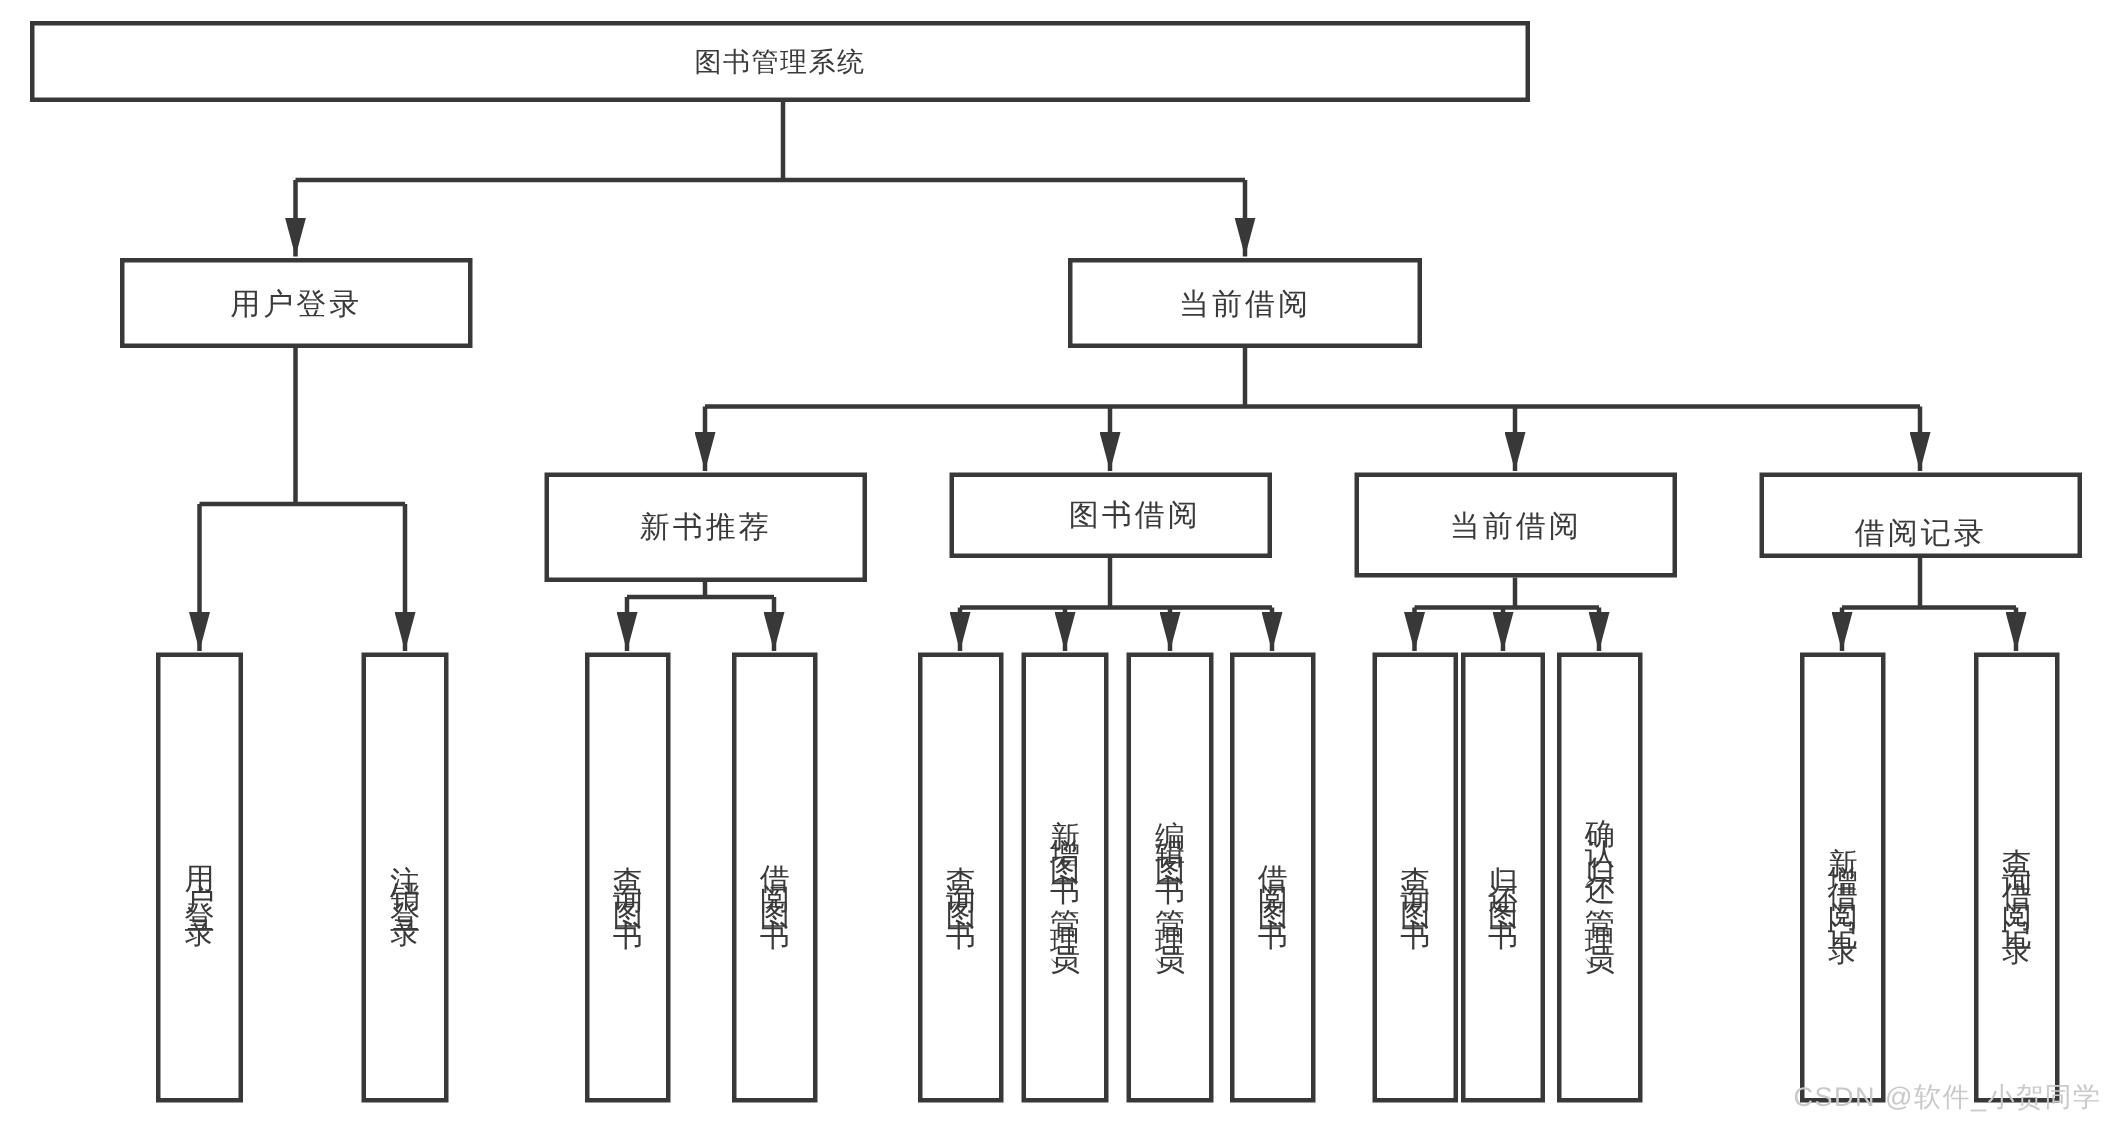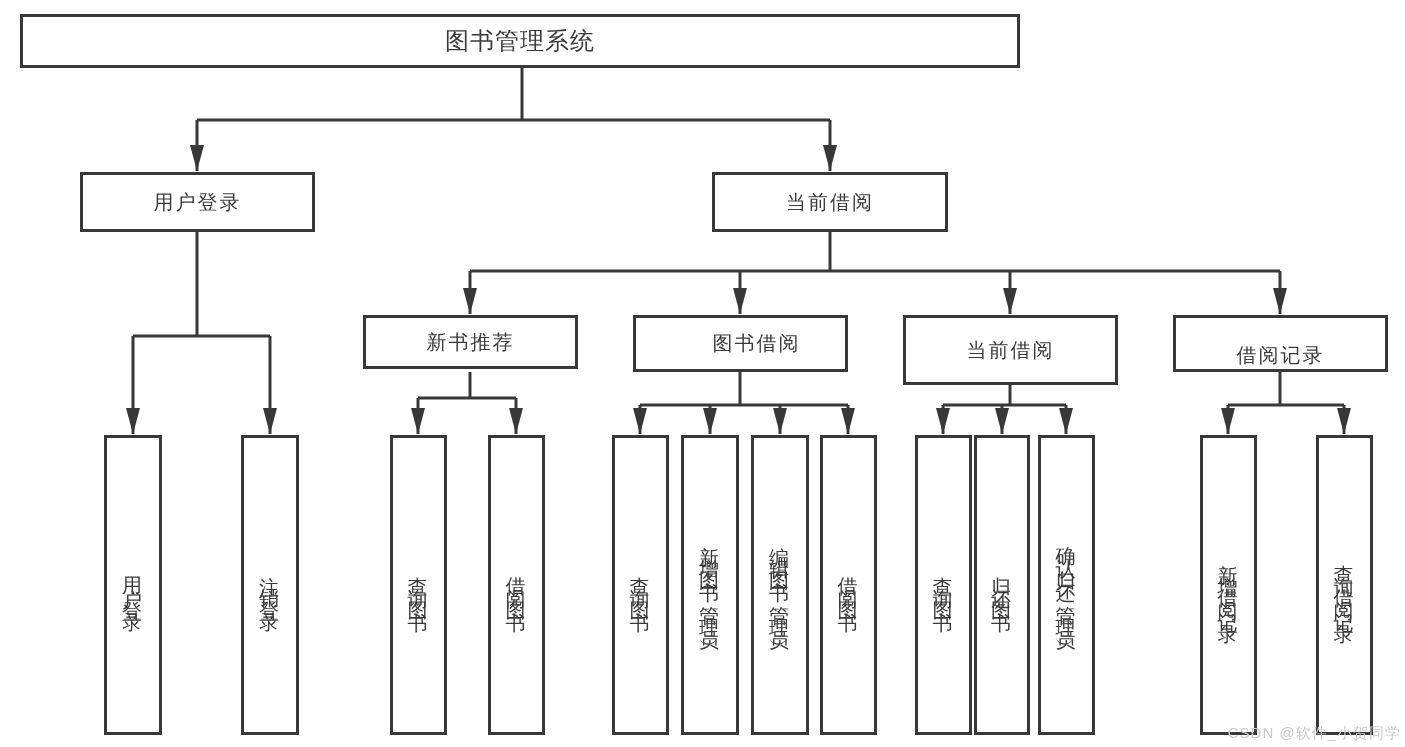--- a/index.html
+++ b/index.html
@@ -17,33 +17,33 @@
     box-sizing: border-box;
     background: #ffffff;
     border: 3px solid #383838;
     color: #3a3a3a;
     display: flex;
     align-items: center;
     justify-content: center;
     z-index: 2;
   }
   .node.h-label { font-size: 20px; letter-spacing: 2px; }
-  .node.root-box { font-size: 24px; letter-spacing: 1px; }
+  .node.root-box { font-size: 18px; letter-spacing: 1px; }
   .leaf span {
     writing-mode: vertical-rl;
     text-orientation: mixed;
     font-size: 20px;
     letter-spacing: 12px;
     white-space: nowrap;
   }
   .watermark {
     position: absolute;
     right: 4px;
     bottom: 4px;
-    font-size: 15px;
+    font-size: 18px;
     letter-spacing: 1px;
     color: #c9c9c9;
     z-index: 10;
     white-space: nowrap;
   }
 </style>
 </head>
 <body>
 
 <div class="canvas">
@@ -102,21 +102,21 @@
     <span>图书管理系统</span>
   </div>
 
   <div class="node h-label" style="left:80px; top:172px; width:235px; height:60px;">
     <span>用户登录</span>
   </div>
   <div class="node h-label" style="left:712px; top:172px; width:236px; height:60px;">
     <span>当前借阅</span>
   </div>
 
-  <div class="node h-label" style="left:363px; top:315px; width:215px; height:54px;">
+  <div class="node h-label" style="left:363px; top:315px; width:215px; height:73px;">
     <span>新书推荐</span>
   </div>
   <div class="node h-label" style="left:633px; top:315px; width:215px; height:57px;padding-left:32px;">
     <span>图书借阅</span>
   </div>
   <div class="node h-label" style="left:903px; top:315px; width:215px; height:70px;">
     <span>当前借阅</span>
   </div>
   <div class="node h-label" style="left:1173px; top:315px; width:215px; height:57px;align-items:flex-end;">
     <span>借阅记录</span>

